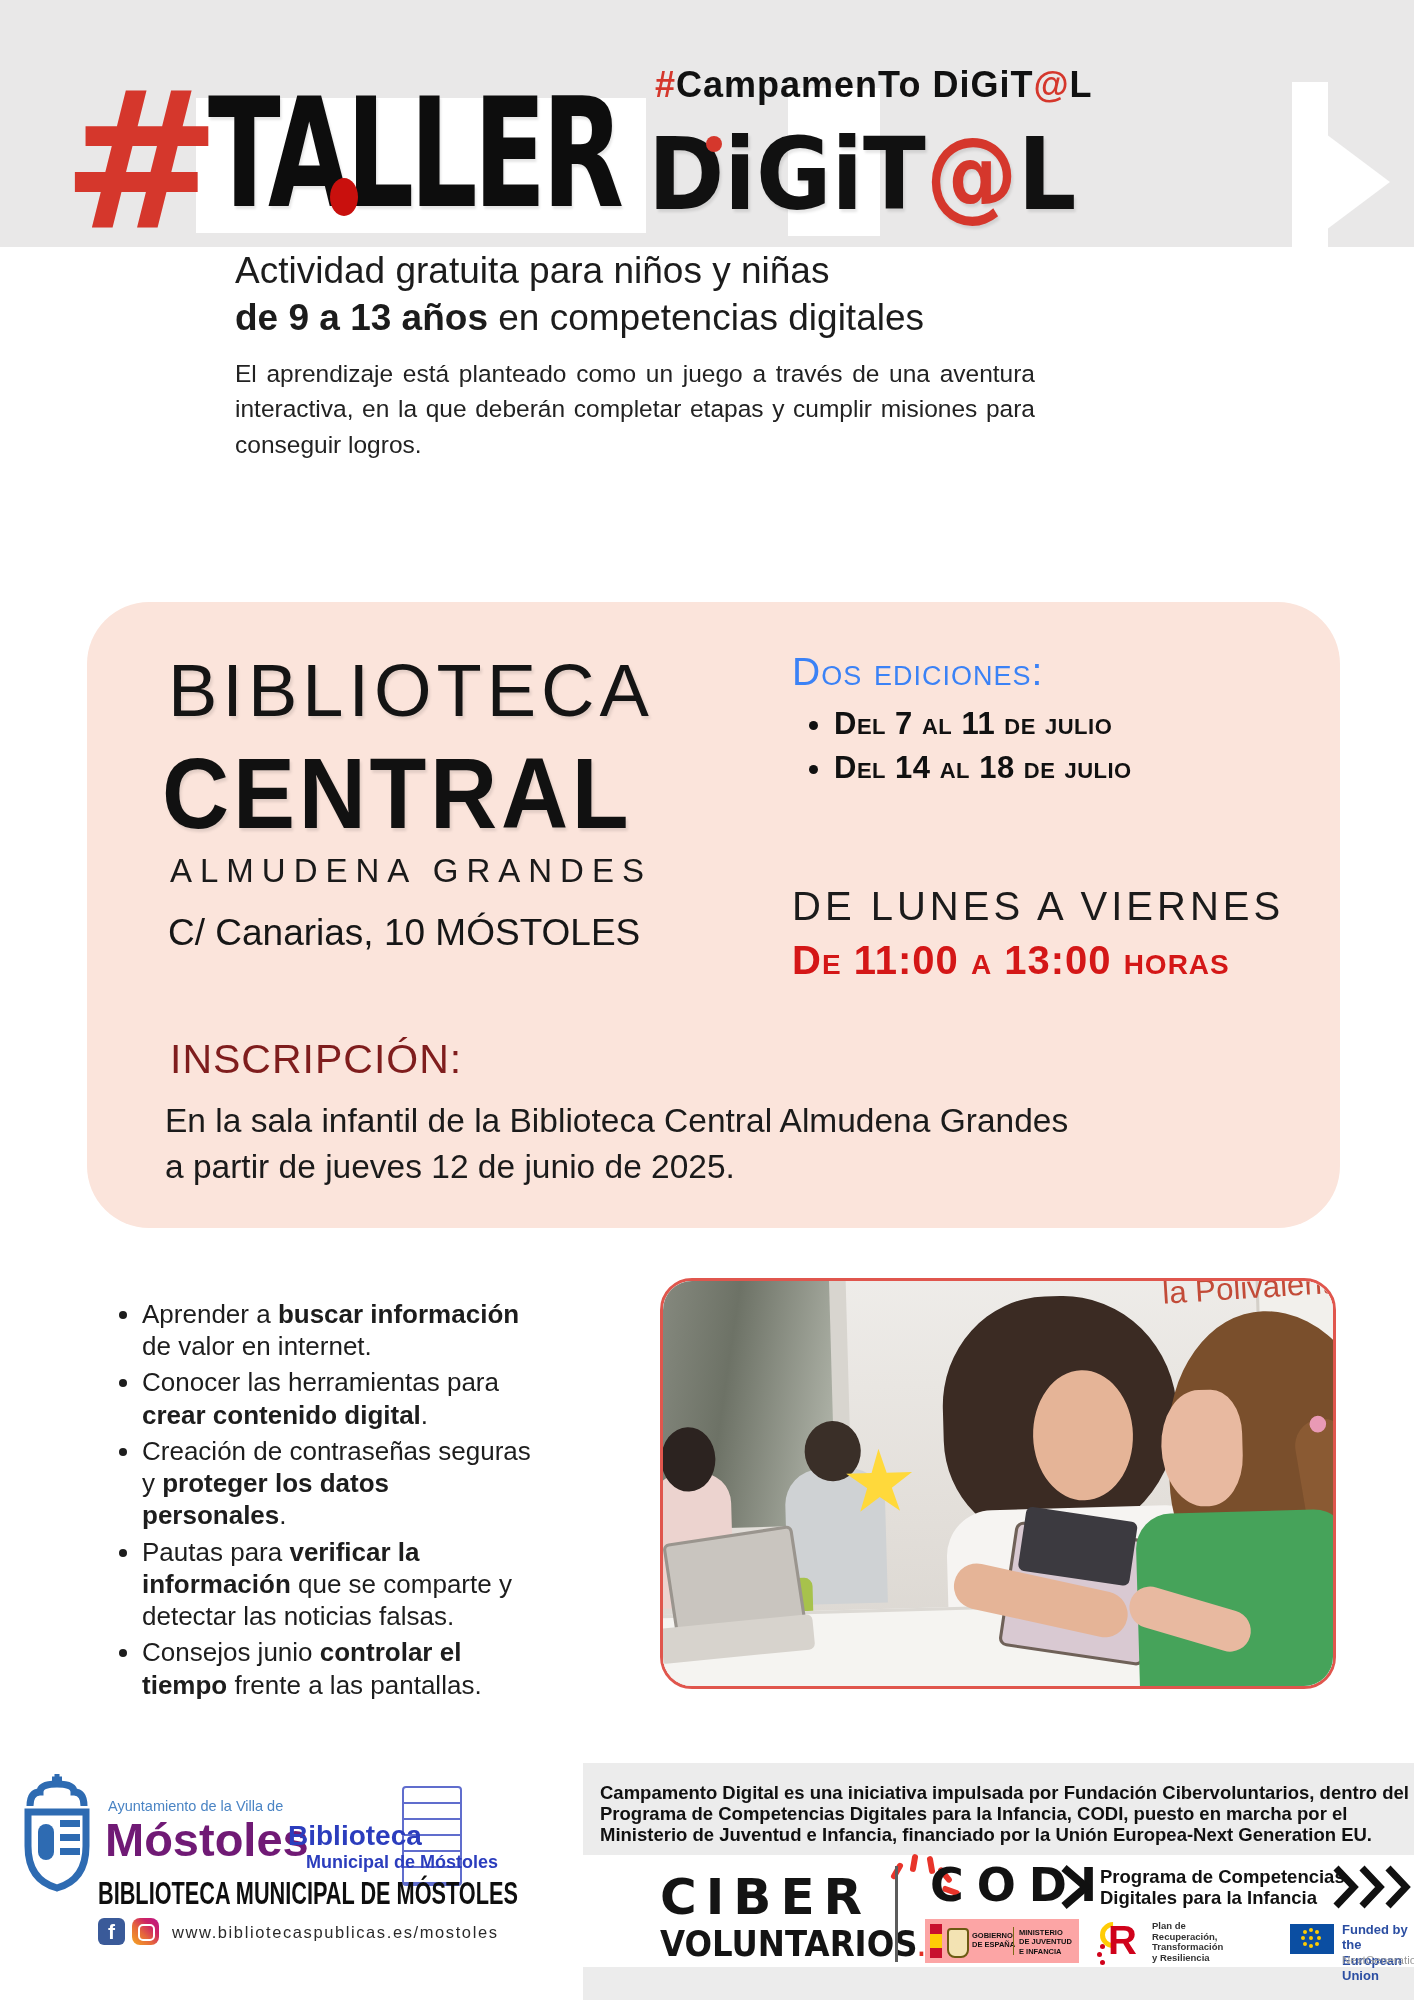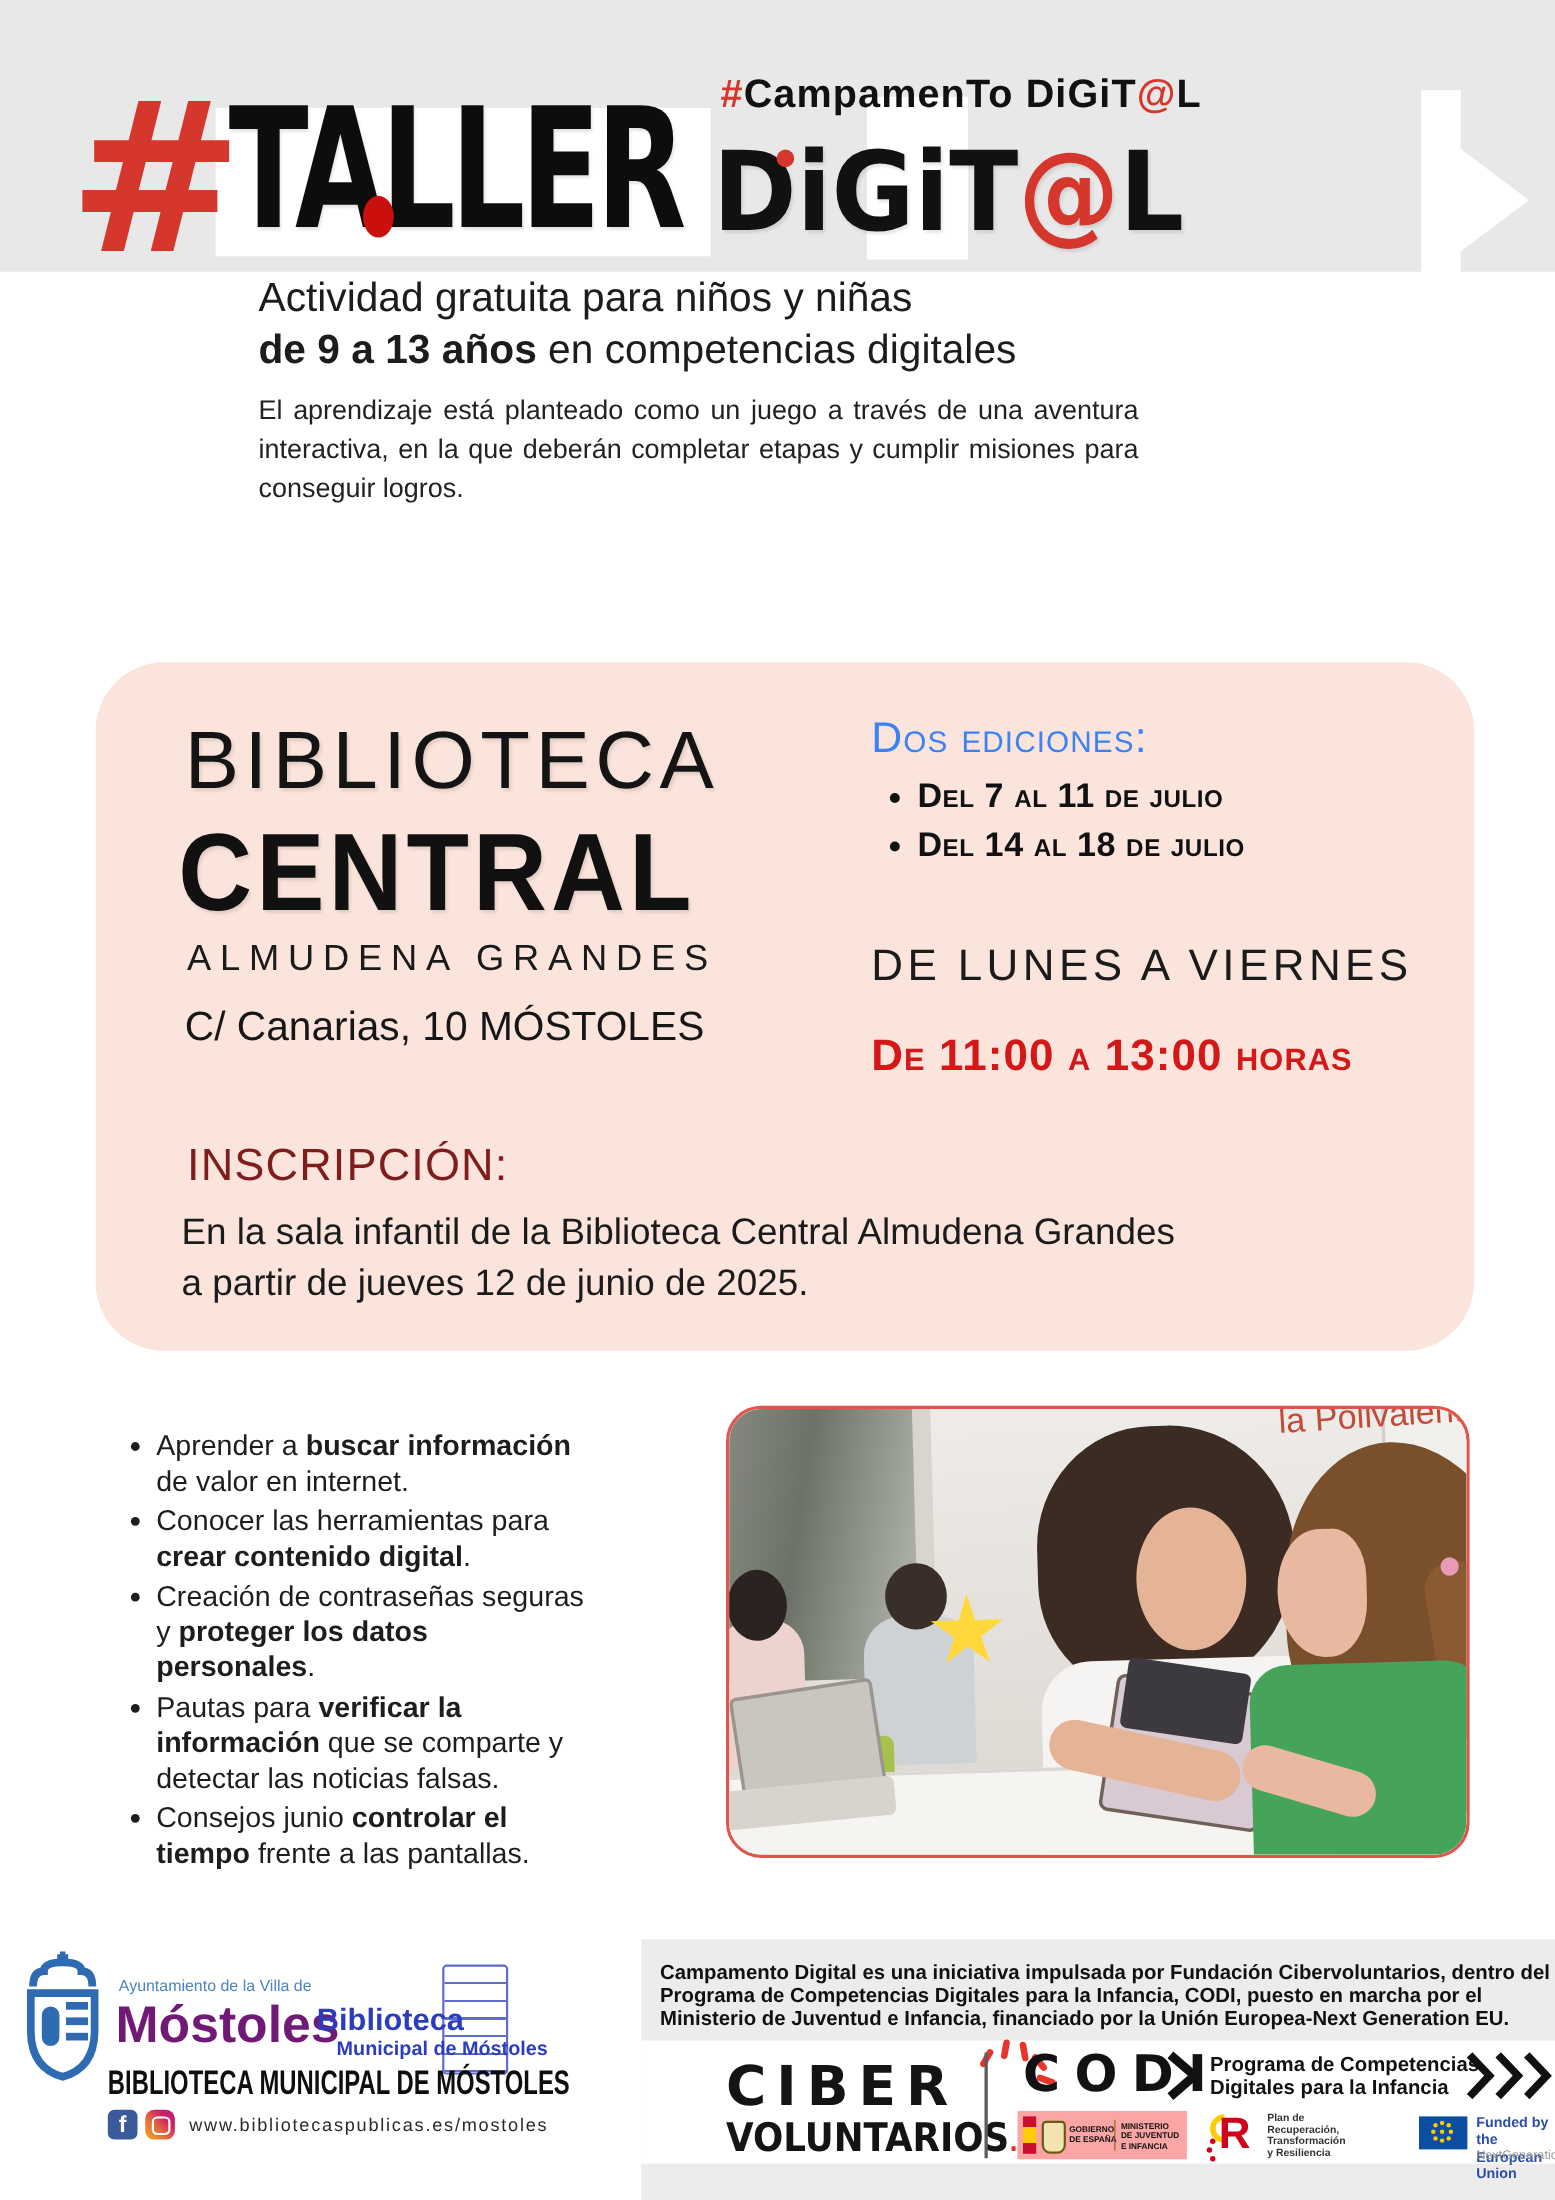--- a/index.html
+++ b/index.html
@@ -36,21 +36,21 @@
   .pink-card{left:87px;top:602px;width:1253px;height:626px;background:#fbe4db;border-radius:62px;}
   .vname1{left:168px;top:648px;font-size:74px;font-weight:400;letter-spacing:5px;color:#141414;}
   .vname2{left:162px;top:736px;font-size:100px;font-weight:800;letter-spacing:4px;color:#111;
           transform:scaleX(0.93);transform-origin:left top;}
   .vname3{left:170px;top:852px;font-size:33px;font-weight:400;letter-spacing:8px;color:#1a1a1a;}
   .vaddr{left:168px;top:912px;font-size:37px;font-weight:500;color:#161616;}
   .ed-label{left:792px;top:650px;font-size:39px;color:#3b82f6;letter-spacing:1px;}
   .ed-list{left:800px;top:706px;margin:0;padding:0 0 0 34px;font-size:31px;font-weight:800;
            color:#111;letter-spacing:0.5px;}
   .ed-list li{margin-bottom:8px;}
-  .days{left:792px;top:856px;font-size:40px;color:#1b1b1b;letter-spacing:4px;}
+  .days{left:792px;top:884px;font-size:40px;color:#1b1b1b;letter-spacing:4px;}
   .hours{left:792px;top:938px;font-size:40px;font-weight:800;color:#d41717;letter-spacing:1px;}
   .insc-label{left:170px;top:1036px;font-size:41px;color:#7f1d1d;letter-spacing:1px;}
   .insc-text{left:165px;top:1098px;width:920px;font-size:33.5px;line-height:1.38;color:#1b1b1b;}
   
   .topics{left:96px;top:1282px;width:398px;margin:16px;padding:0 0 0 30px;font-size:26px;
           line-height:1.24;color:#1d1d1d;}
   .topics li{margin-bottom:4px;}
   
   .photo{left:660px;top:1278px;width:670px;height:405px;border:3px solid #e0564d;border-radius:32px;
          background:#fff;overflow:hidden;}

